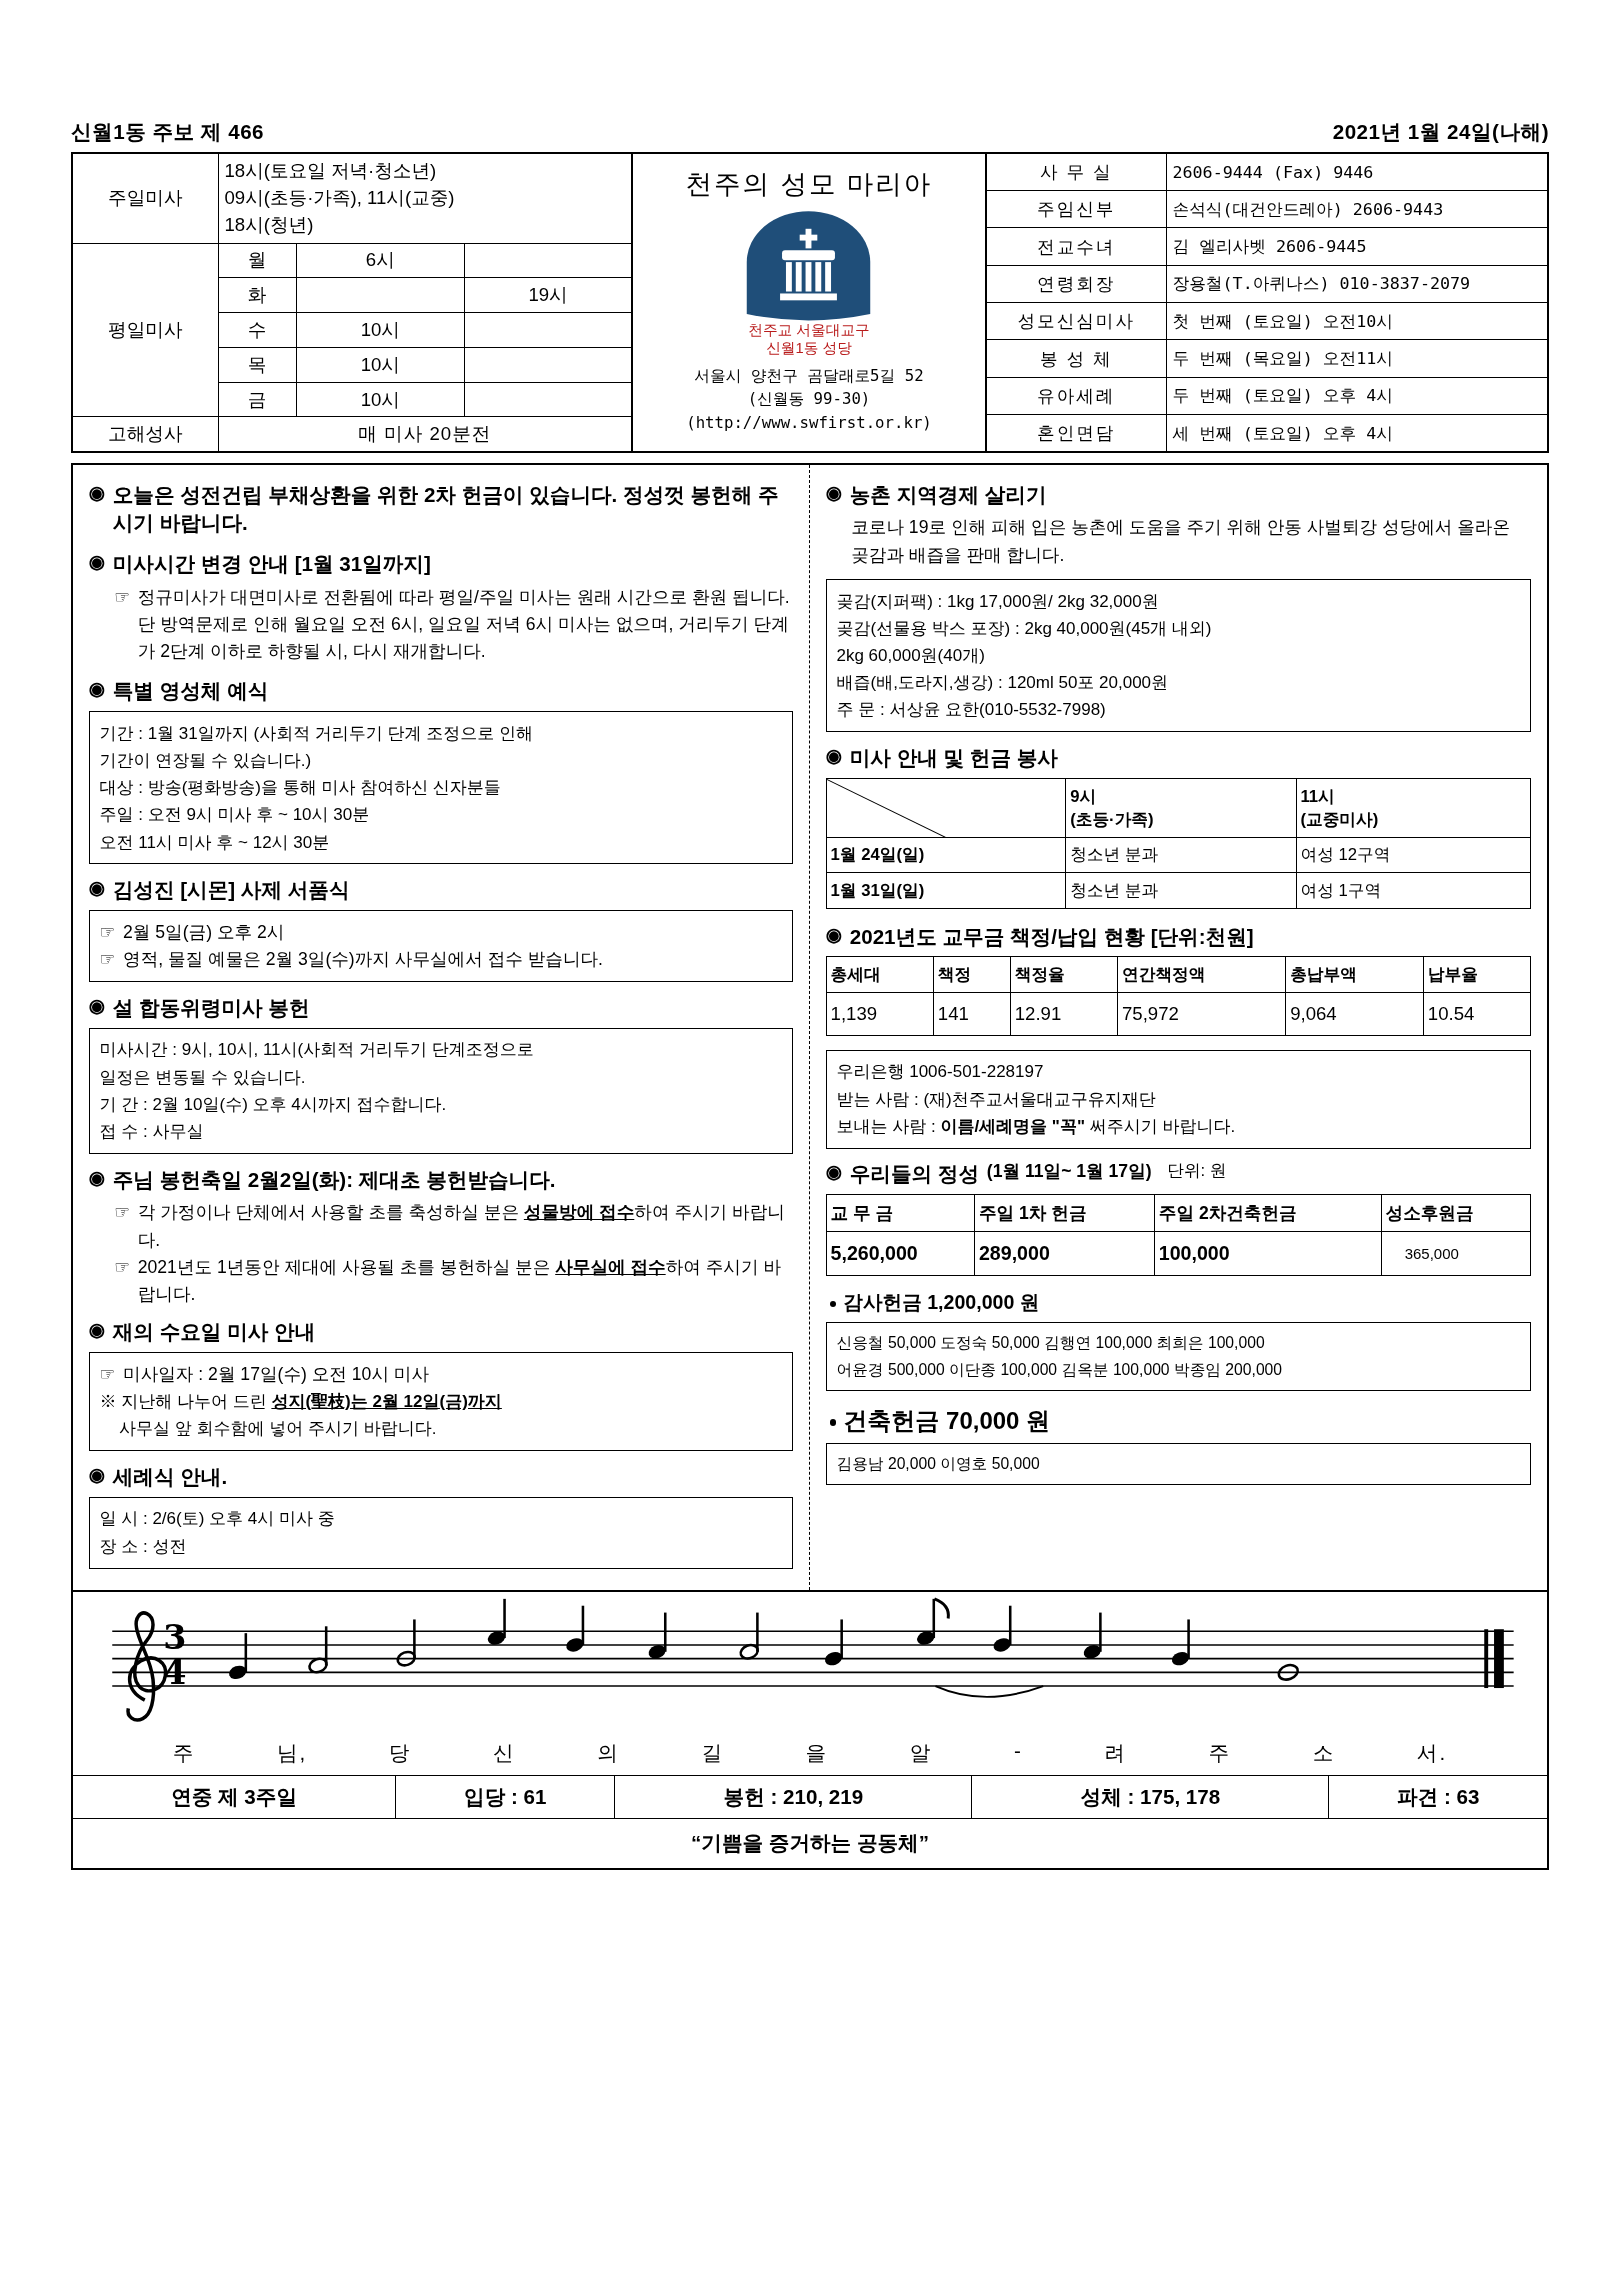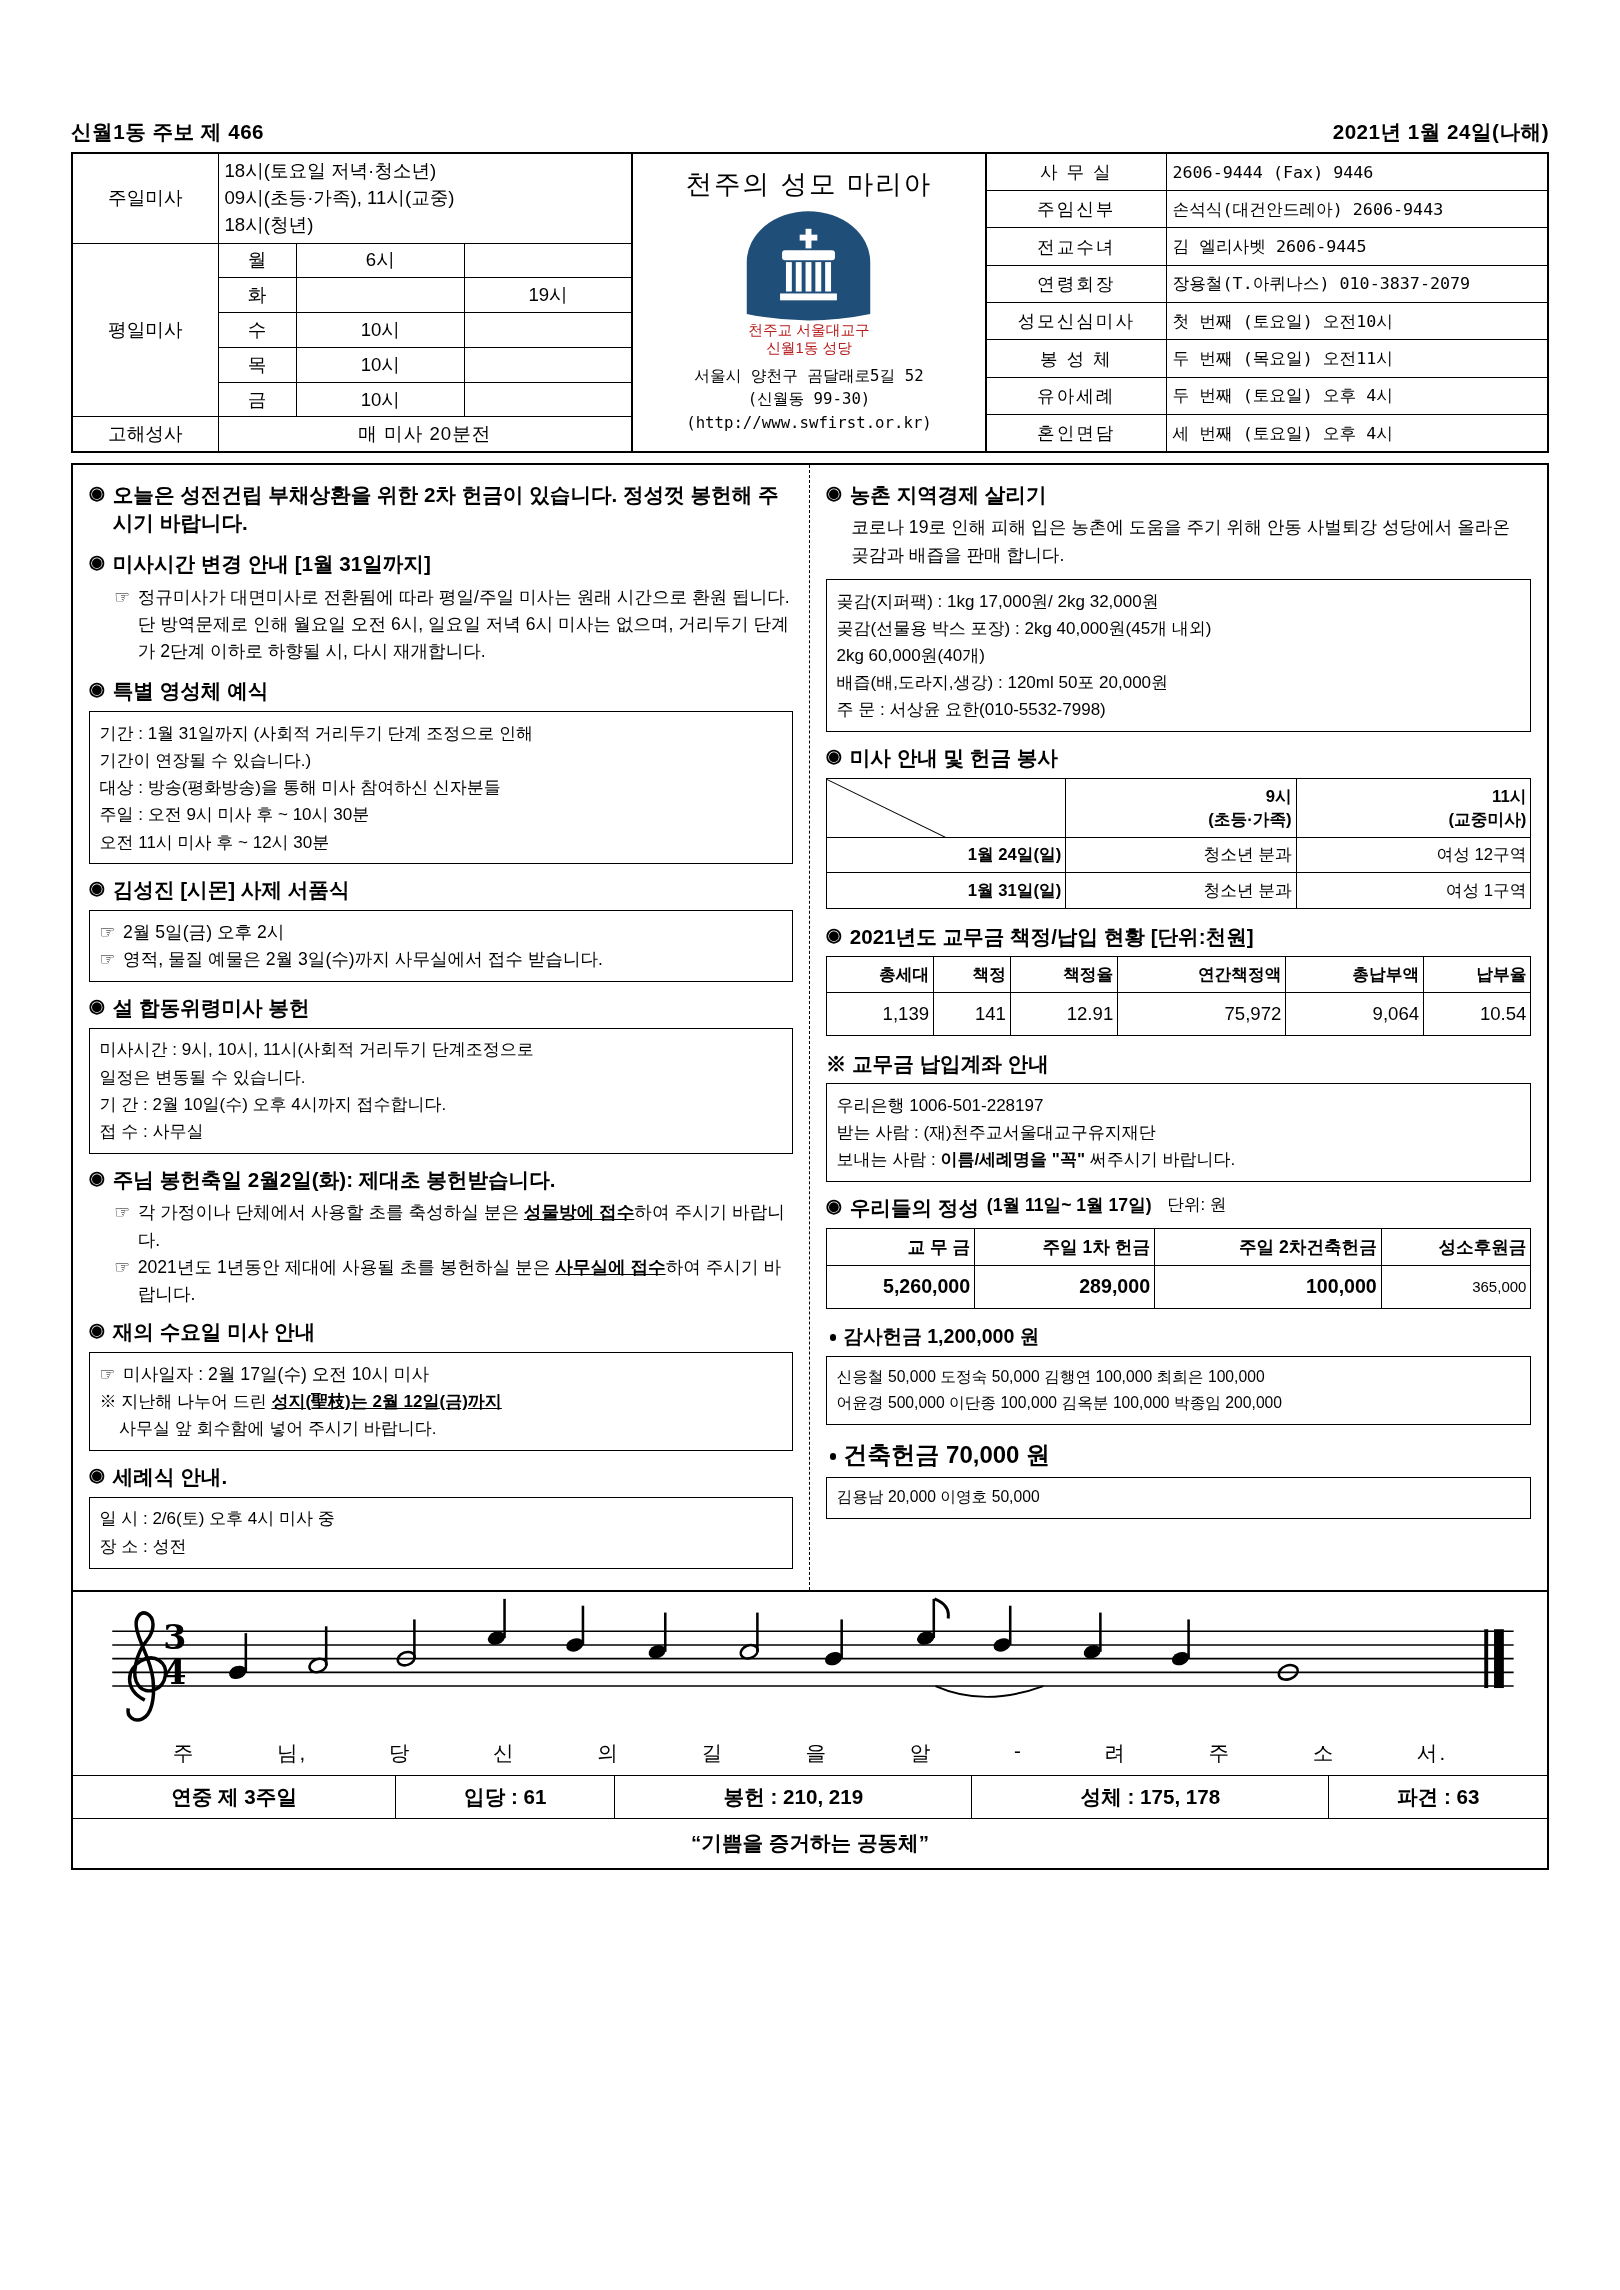--- a/index.html
+++ b/index.html
@@ -61,21 +61,21 @@
   .sec-big { font-size:22.5px; }
 
   .para { font-size:17.6px; line-height:1.55; margin:0 0 9.8px 0; }
   .indent { padding-left:25.5px; }
   .hand { display:flex; gap:7.8px; font-size:17.6px; line-height:1.55; }
   .hand .ptr { flex:0 0 auto; }
   .boxed { border:1px solid #000; padding:7.8px 9.8px; font-size:17px; line-height:1.6; margin:2px 0 11.8px 0; }
   b.u { text-decoration: underline; }
 
   table.box { border-collapse:collapse; width:100%; margin:3.9px 0 13.7px 0; }
-  table.box td, table.box th { border:1px solid #000; font-size:16.7px; padding:5.9px 3.9px; text-align:right; }
+  table.box td, table.box th { border:1px solid #000; font-size:16.7px; padding:5.9px 3.9px; text-align:left; }
   table.box th { font-weight:bold; }
 
   .diag { position:relative; overflow:hidden; }
   .diag:after { content:""; position:absolute; left:0; top:0; width:150%; height:150%;
     border-top:1px solid #000; transform-origin: top left; transform: rotate(26deg); }
 
   .dot { width:6.9px; height:6.9px; background:#000; border-radius:50%; display:inline-block; margin-right:6.9px; vertical-align:middle; }
 
   .donor { border:1px solid #000; padding:6.9px 9.8px; font-size:15.7px; line-height:1.7; margin:3.9px 0 11.8px 0; }
 
@@ -362,23 +362,20 @@
           <td style="font-size:18.6px;padding:9.8px 3.9px;">1,139</td>
           <td style="font-size:18.6px;">141</td>
           <td style="font-size:18.6px;">12.91</td>
           <td style="font-size:18.6px;">75,972</td>
           <td style="font-size:18.6px;">9,064</td>
           <td style="font-size:18.6px;">10.54</td>
         </tr>
       </tbody>
         </table>
 
-      <h3 class="sec">
-        <span>※  교무금 납입계좌 안내</span>
-      </h3>
       <div class="boxed">
         <div>우리은행 1006-501-228197</div>
         <div>받는 사람 : (재)천주교서울대교구유지재단</div>
         <div><span>보내는 사람 : </span><b>이름/세례명을 "꼭"</b><span> 써주시기 바랍니다.</span></div>
       </div>
 
       <h3 class="sec">
         <span class="bullet">◉</span>
         <span>우리들의 정성</span>
         <span style="font-weight:bold;font-size:17.6px;">(1월 11일~ 1월 17일)</span>

